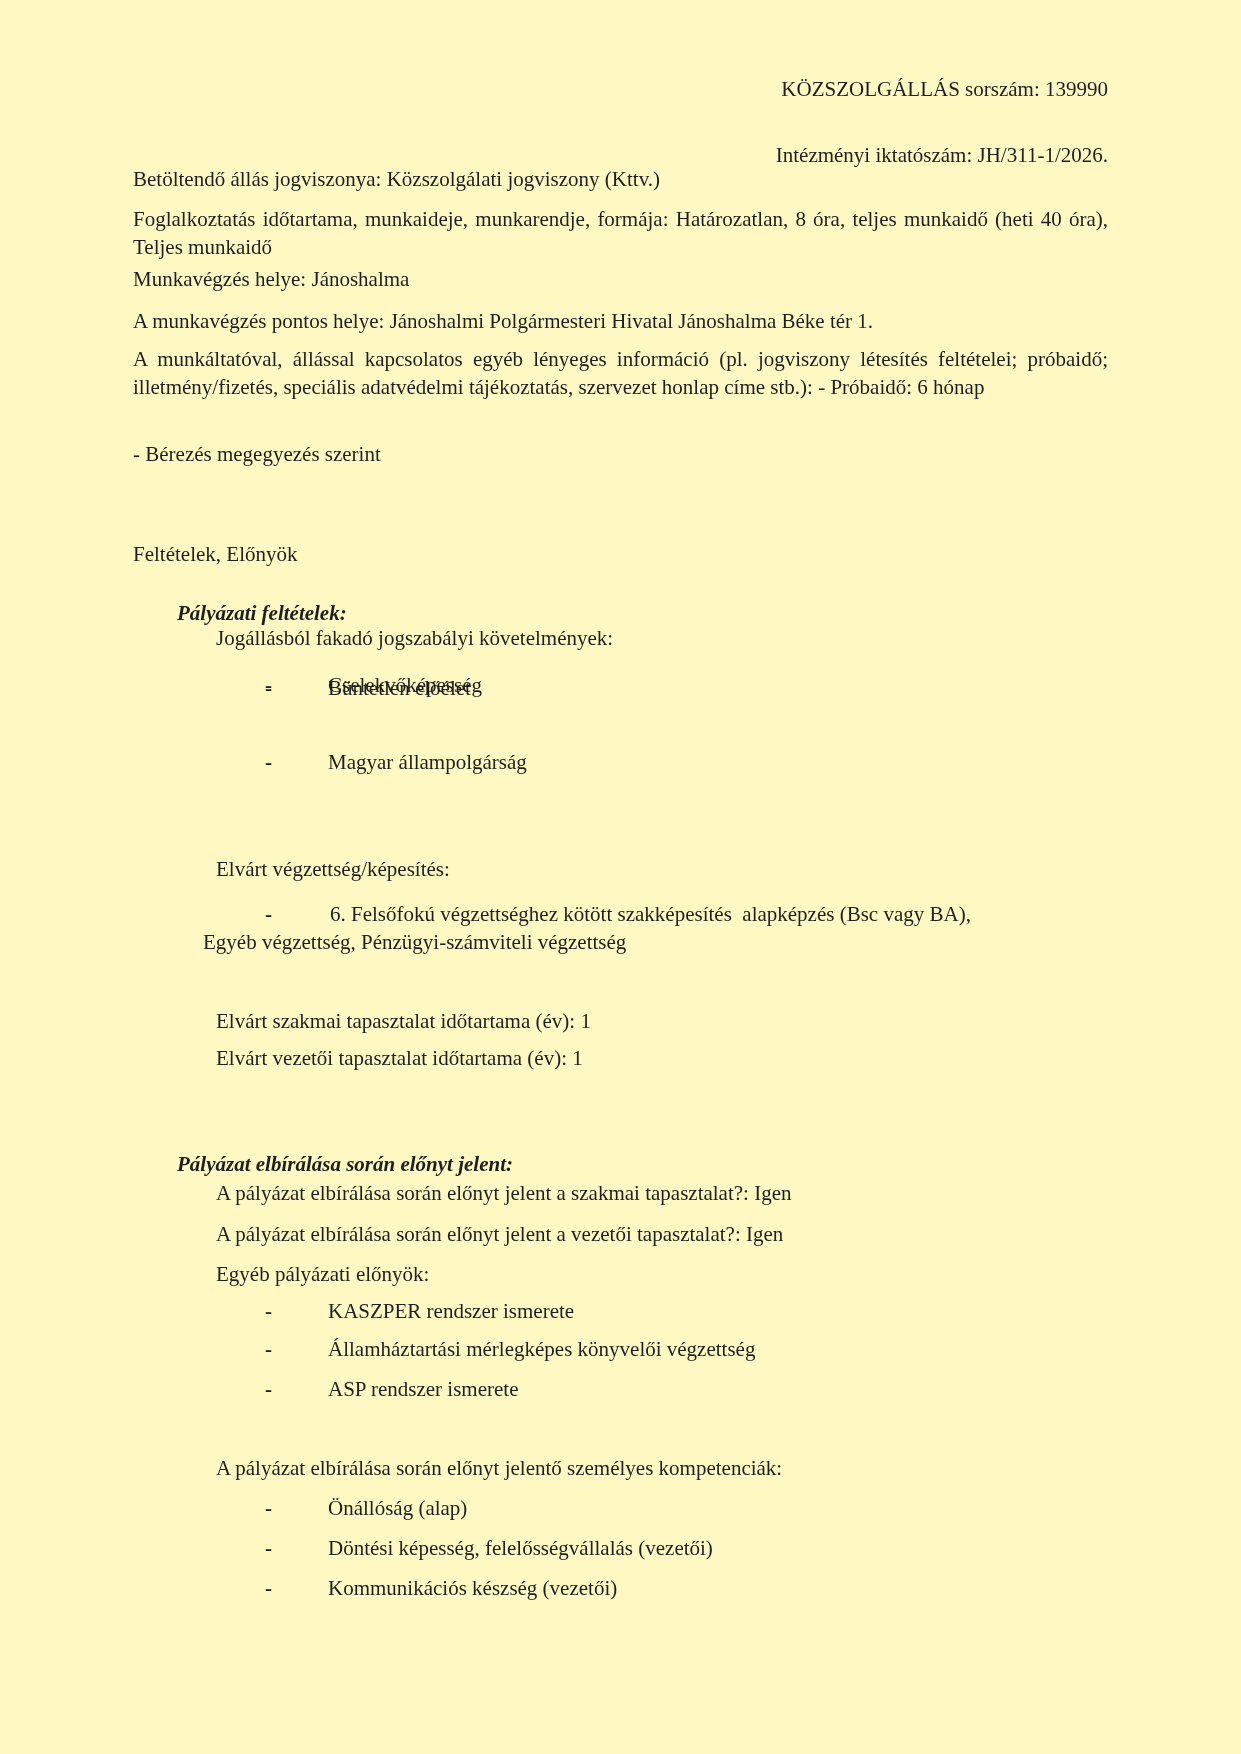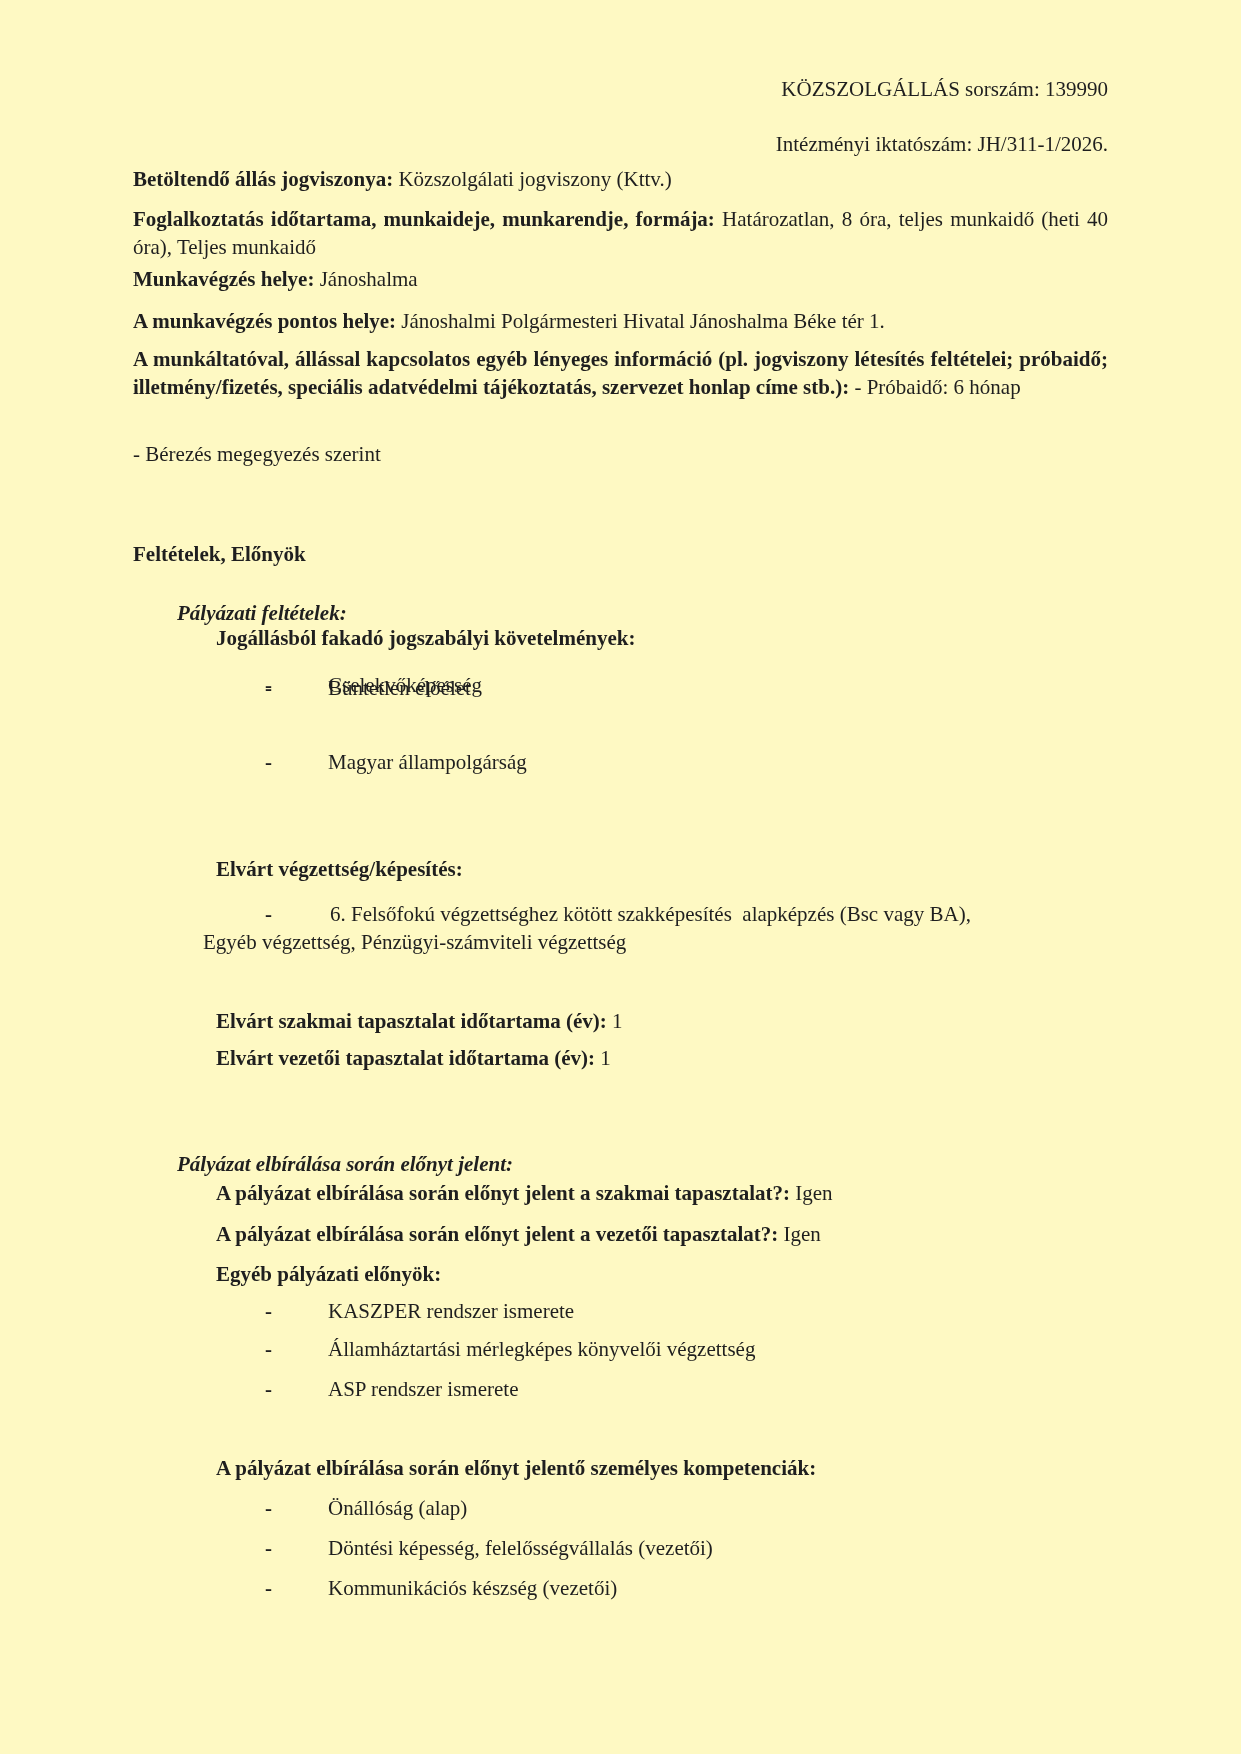--- a/index.html
+++ b/index.html
@@ -8,32 +8,32 @@
     width:1241px;height:1754px;
     background:#fef9c3;
     font-family:"Liberation Serif","DejaVu Serif",serif;
     font-size:21px;line-height:28px;
     color:#1f1f1f;
     overflow:hidden;
   }
   .blk{position:absolute;left:133px;width:975px;margin:0;}
   .right{text-align:right;}
   .just{text-align:justify;}
-  .b{font-weight:700;}
+  .b{font-weight:400;}
   .bi{font-weight:700;font-style:italic;}
   .li-dash{display:inline-block;margin-left:132px;width:63px;font-weight:700;}
   .edash{display:inline-block;padding-left:62px;width:65px;box-sizing:content-box;font-weight:700;}
 </style>
 </head>
 <body>
 
 <main class="page">
 
   <p class="blk right" style="top:75px">KÖZSZOLGÁLLÁS sorszám: 139990</p>
-  <p class="blk right" style="top:130px">Intézményi iktatószám: JH/311-1/2026.</p>
+  <p class="blk right" style="top:141px">Intézményi iktatószám: JH/311-1/2026.</p>
 
   <p class="blk" style="top:165px"><span class="b">Betöltendő állás jogviszonya:</span> <span>Közszolgálati jogviszony (Kttv.)</span></p>
 
   <p class="blk just" style="top:205px"><span class="b">Foglalkoztatás időtartama, munkaideje, munkarendje, formája:</span> <span>Határozatlan, 8 óra, teljes munkaidő (heti 40 óra), Teljes munkaidő</span></p>
 
   <p class="blk" style="top:265px"><span class="b">Munkavégzés helye:</span> <span>Jánoshalma</span></p>
 
   <p class="blk" style="top:307px"><span class="b">A munkavégzés pontos helye:</span> <span>Jánoshalmi Polgármesteri Hivatal Jánoshalma Béke tér 1.</span></p>
 
   <p class="blk just" style="top:345px"><span class="b">A munkáltatóval, állással kapcsolatos egyéb lényeges információ (pl. jogviszony létesítés feltételei; próbaidő; illetmény/fizetés, speciális adatvédelmi tájékoztatás, szervezet honlap címe stb.):</span> <span>- Próbaidő: 6 hónap</span></p>

